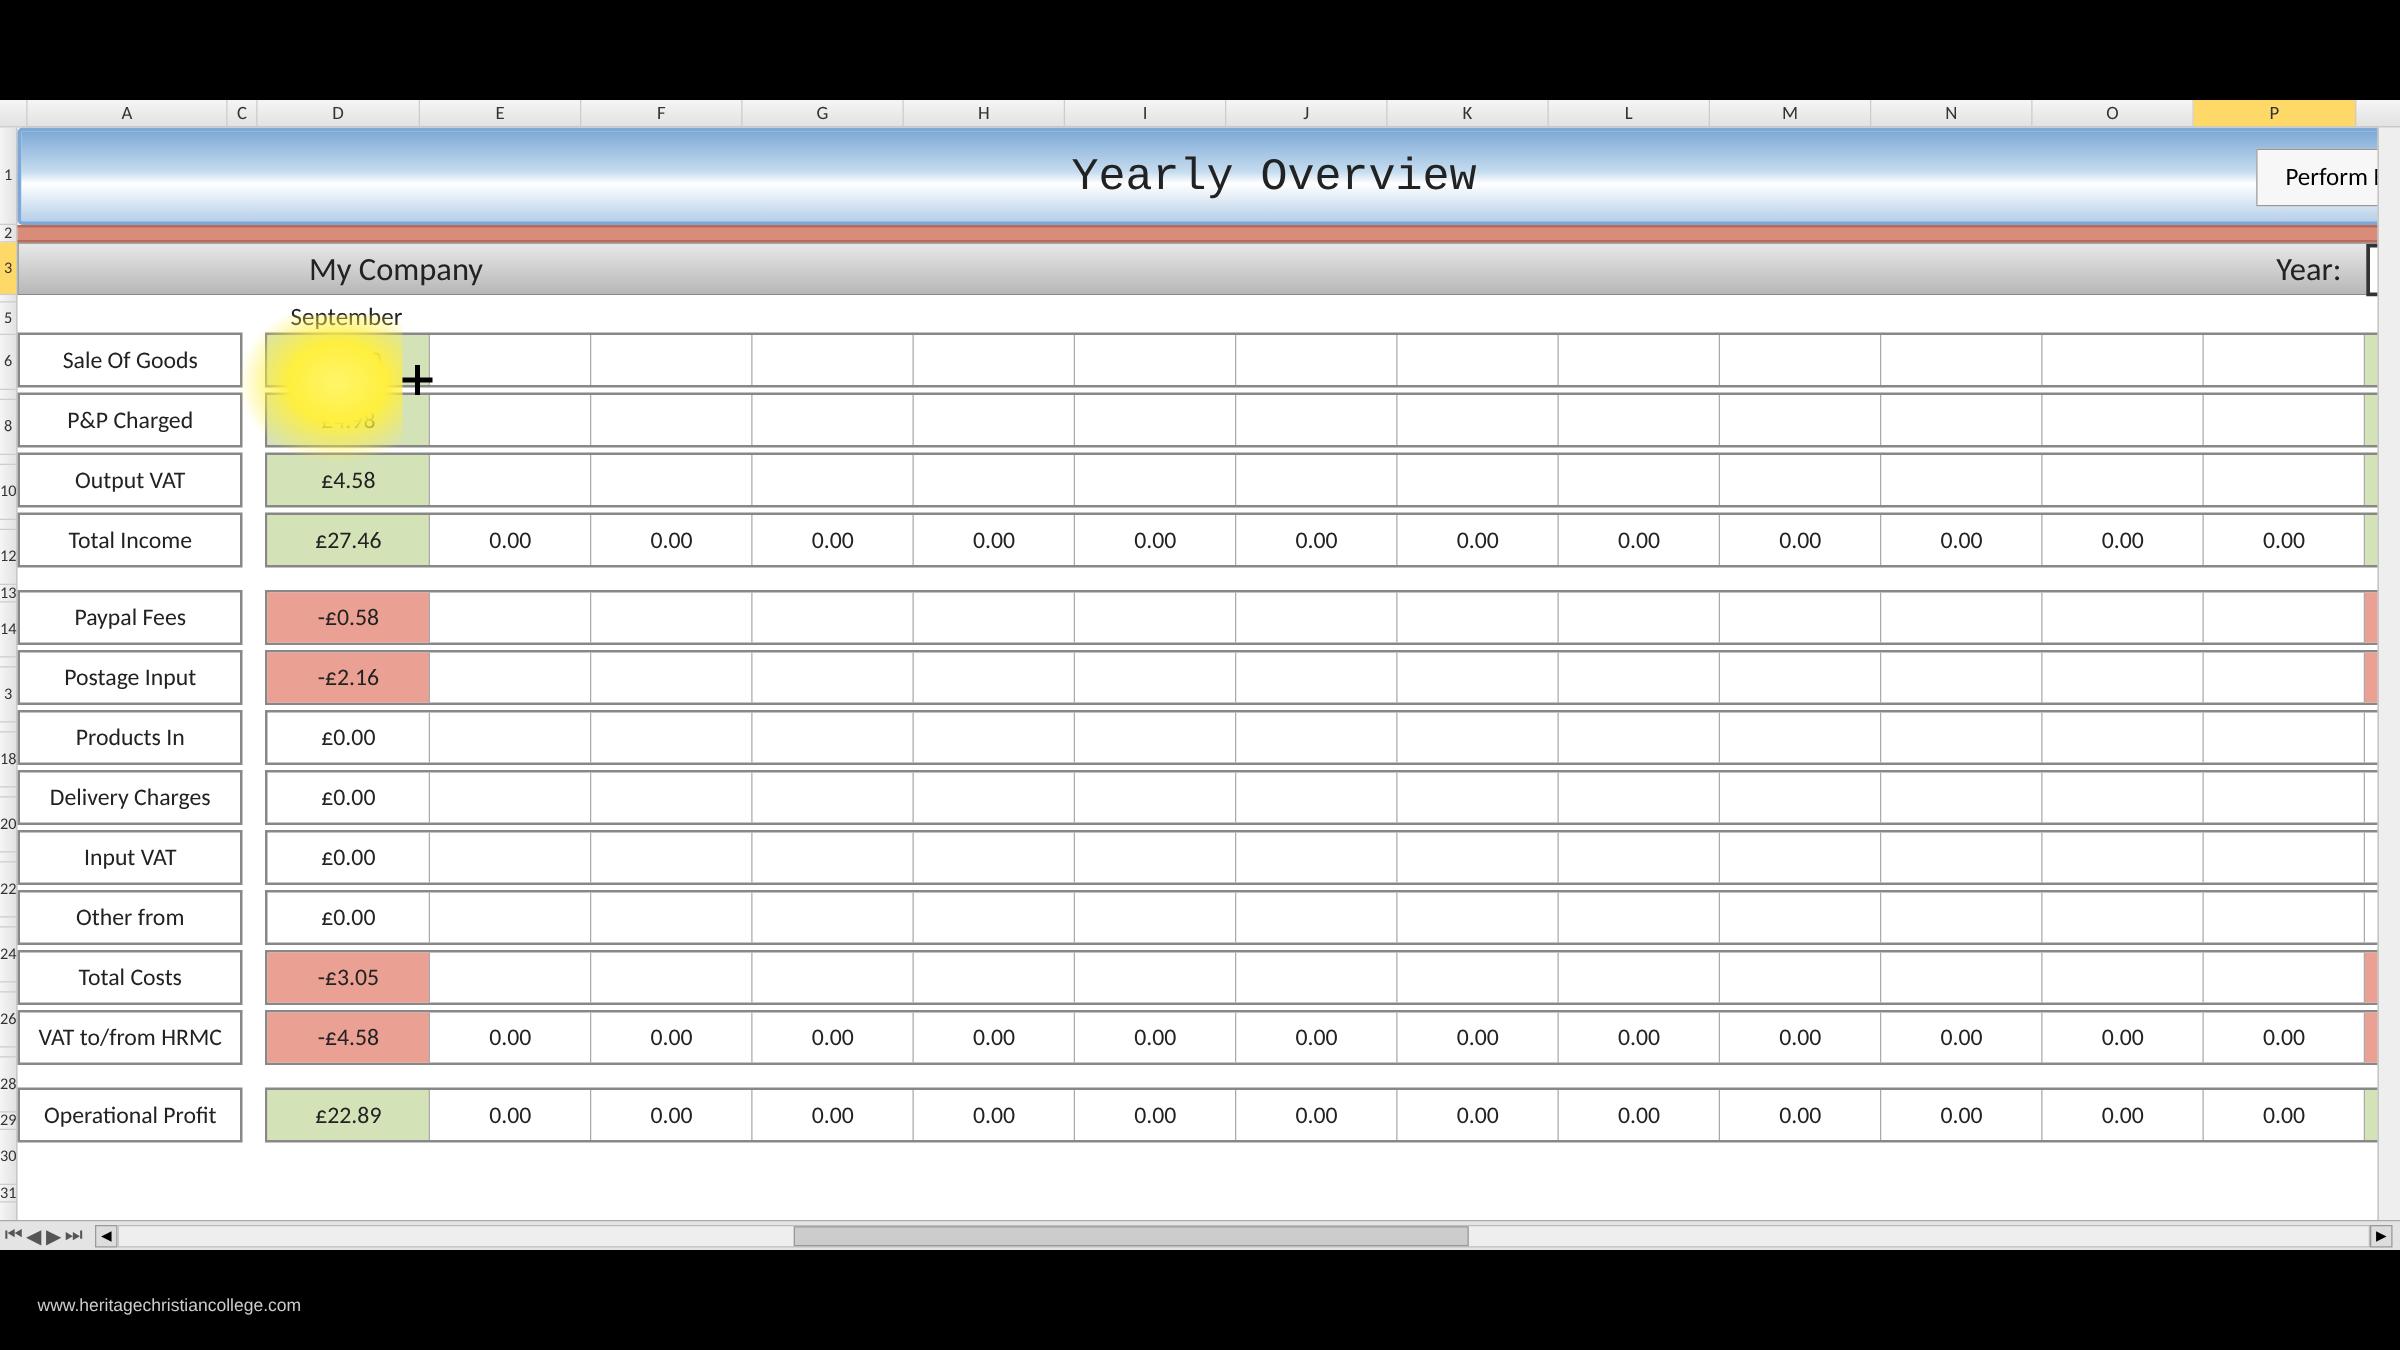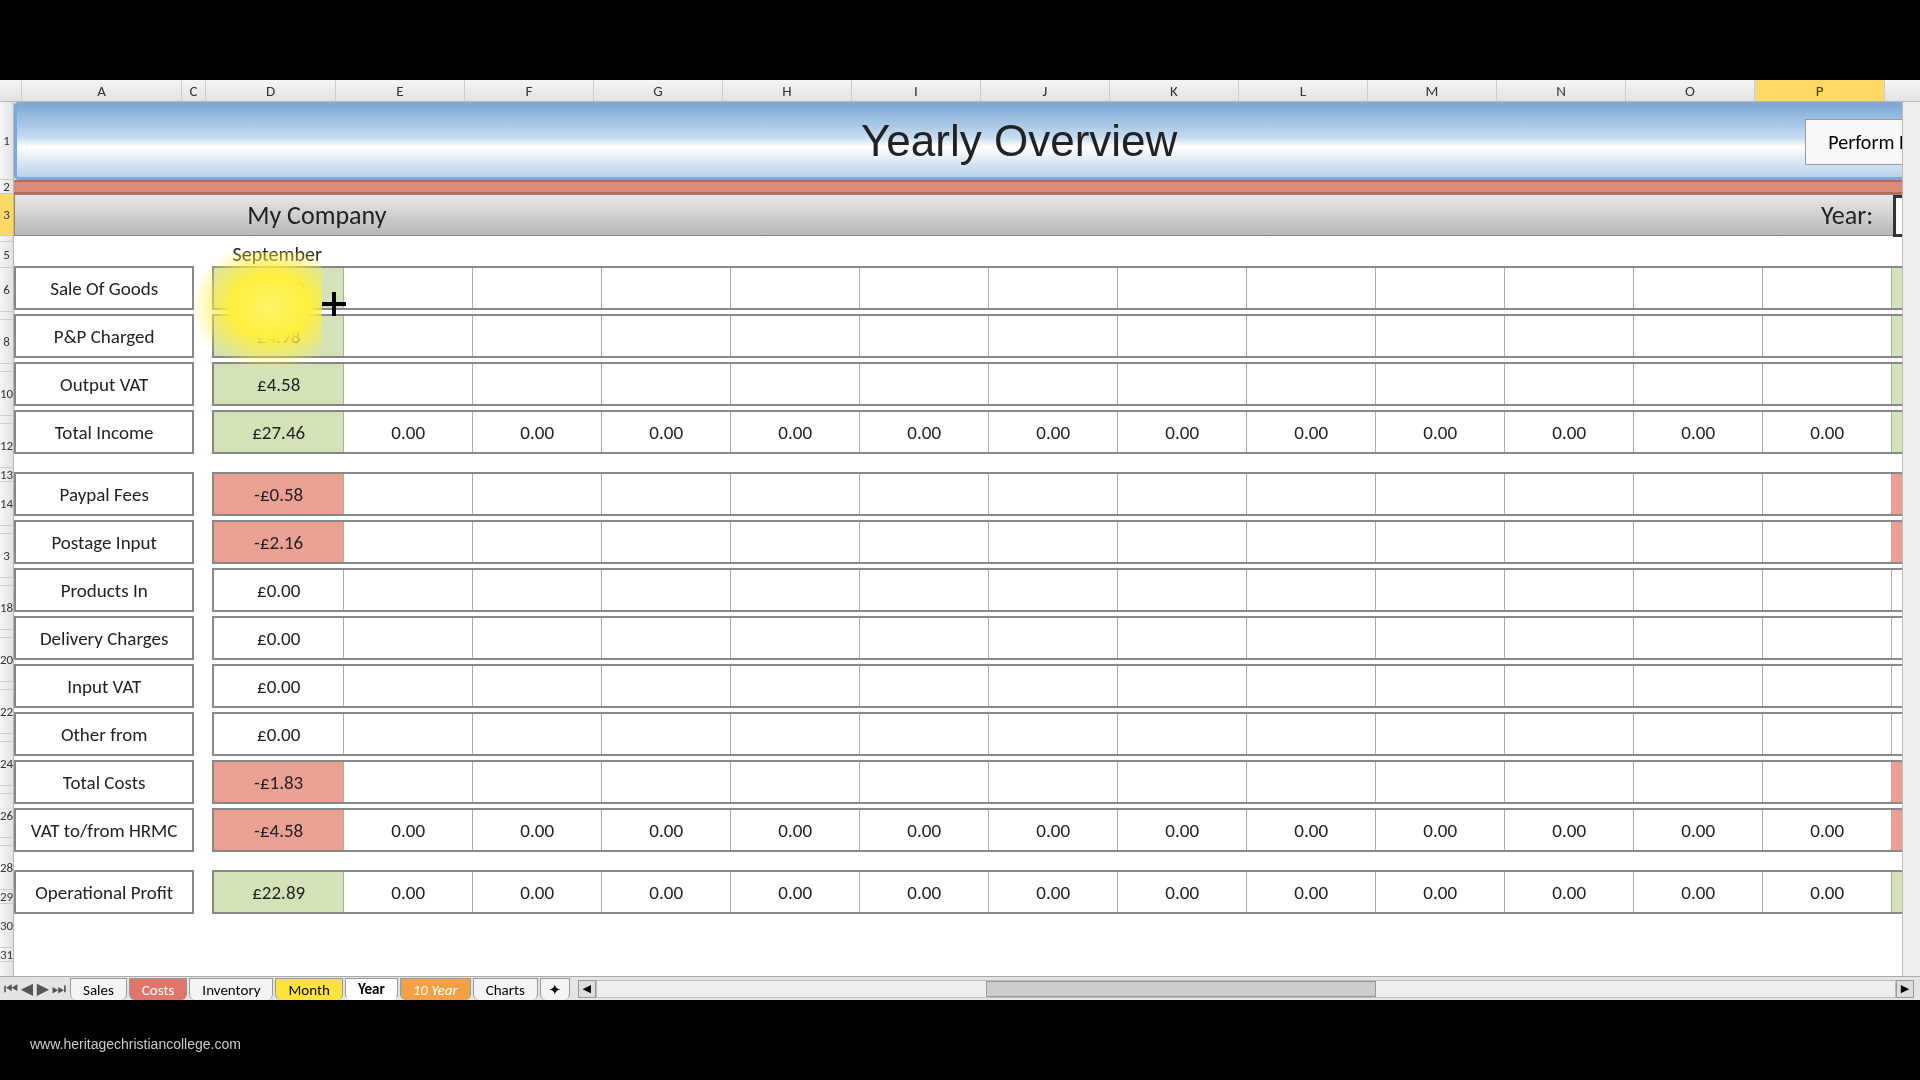--- a/index.html
+++ b/index.html
@@ -74,23 +74,23 @@
     height: 78px;
     background: linear-gradient(#7ea9d6 0%, #c5dcef 45%, #ffffff 58%, #b6cfe8 100%);
     border: 3px solid #7ea9d6;
     border-radius: 4px;
     display: flex;
     align-items: center;
     justify-content: center;
     position: relative;
   }
   .banner-title {
-    font-size: 44px;
+    font-size: 36px;
     color: #222;
-    font-family: Liberation Sans, sans-serif;
+    font-family: Liberation Mono, monospace;
     text-align: right;
   }
   .banner-btn {
     position: absolute;
     right: 8px;
     top: 14px;
     height: 46px;
     padding: 0 22px;
     background: #f7f7f7;
     border: 1px solid #999;
@@ -574,21 +574,21 @@
               <div class="cell total ">£0.00</div>
             </div>
           </div>
           <div style="height: 4px;"></div>
           <div class="data-row" style="height: 44px;">
             <div class="label-col">
               <div class="label-cell">Total Costs</div>
             </div>
             <div class="gap-col"></div>
             <div class="cells">
-              <div class="cell first-wide red">-£1.83</div>
+              <div class="cell first-wide red">-£3.05</div>
               <div class="cell month"></div>
               <div class="cell month"></div>
               <div class="cell month"></div>
               <div class="cell month"></div>
               <div class="cell month"></div>
               <div class="cell month"></div>
               <div class="cell month"></div>
               <div class="cell month"></div>
               <div class="cell month"></div>
               <div class="cell month"></div>
@@ -655,32 +655,20 @@
 
   <div class="vscroll"></div>
 
   <div class="tab-bar">
     <div class="tab-nav">
       <span>⏮</span>
       <span>◀</span>
       <span>▶</span>
       <span>⏭</span>
     </div>
-    <div class="tabs" id="tabs">
-        <div class="tab ">Sales</div>
-        <div class="tab red">Costs</div>
-        <div class="tab ">Inventory</div>
-        <div class="tab yellow">Month</div>
-        <div class="tab active">Year</div>
-        <div class="tab orange">10 Year</div>
-        <div class="tab ">Charts</div>
-        <div class="tab new">
-          <span>✦</span>
-        </div>
-      </div>
     <div class="hscroll">
       <div class="hscroll-btn">◀</div>
       <div class="hscroll-track">
           <div class="hscroll-thumb"></div>
         </div>
       <div class="hscroll-btn">▶</div>
     </div>
   </div>
 
 </div>

